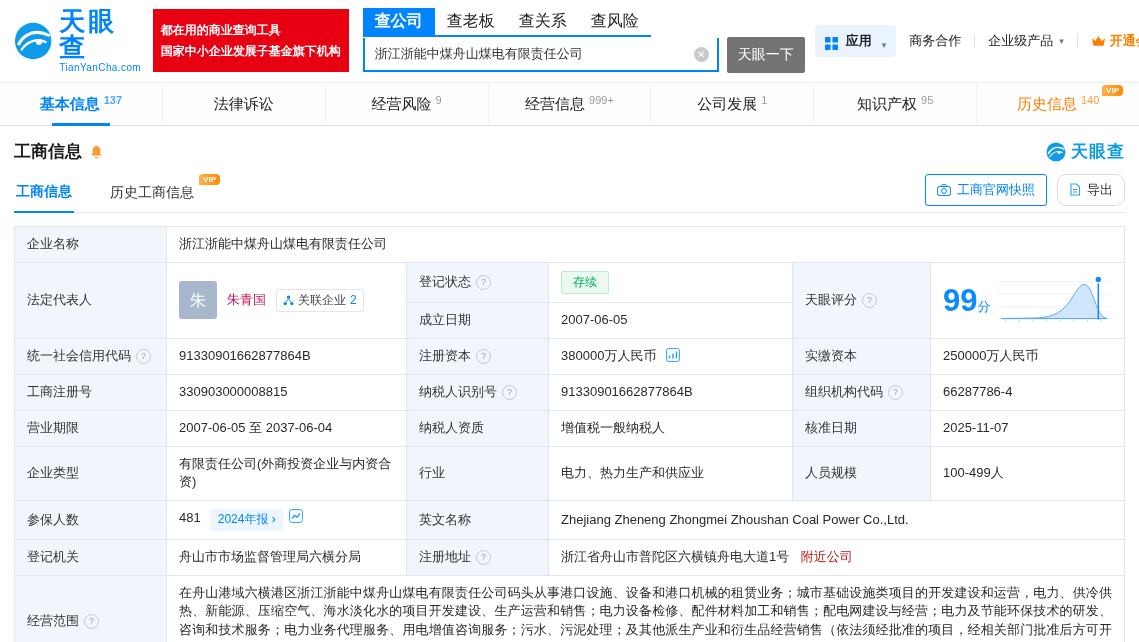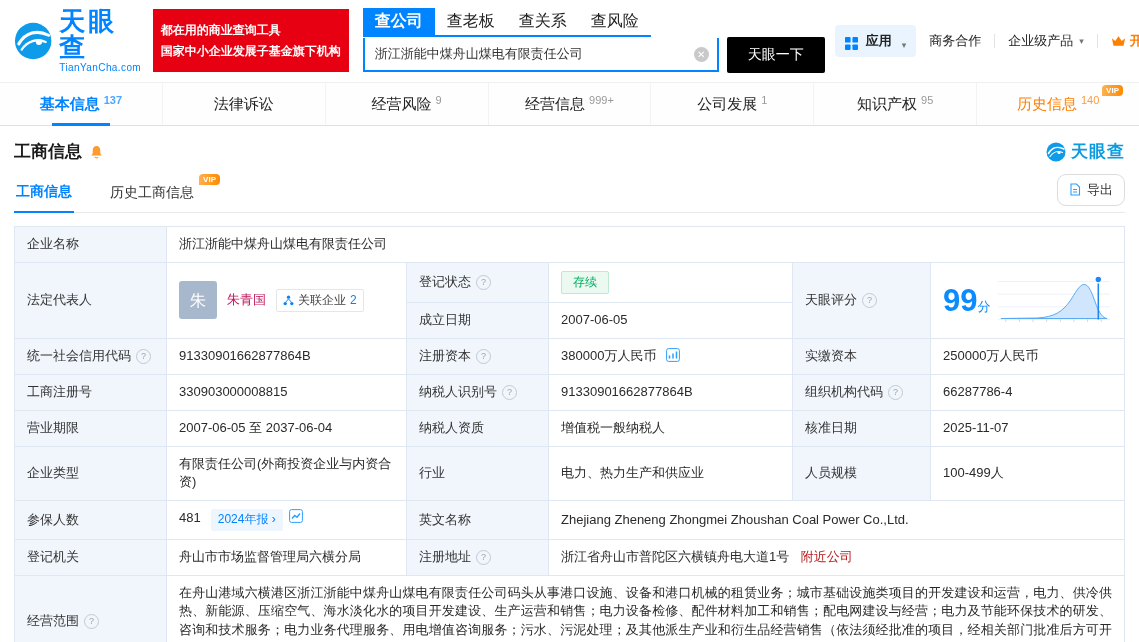--- a/index.html
+++ b/index.html
@@ -13,21 +13,21 @@
   .logo-en{font-size:10px;color:#0084ff;margin-top:3px;letter-spacing:.4px}
   .slogan{background:#e60012;color:#fff;font-size:12px;font-weight:bold;padding:11px 8px;line-height:1.7;white-space:nowrap}
   .search{margin-left:4px}
   .search-tabs{display:flex;width:fit-content;border-bottom:2px solid #0084ff}
   .search-tab{font-size:16px;padding:3px 12px;cursor:pointer;color:#222}
   .search-tab.active{background:#0084ff;color:#fff;font-weight:bold}
   .search-bar{display:flex;align-items:center}
   .input-wrap{position:relative;width:352px;height:32px;border:2px solid #0084ff;border-top:0;display:flex;align-items:center;background:#fff}
   .input-wrap input{border:0;outline:0;flex:1;height:100%;padding:0 30px 0 10px;font-size:13px;color:#333;font-family:inherit}
   .clear{position:absolute;right:8px;width:15px;height:15px;border-radius:50%;background:#c9c9c9;color:#fff;font-size:10px;line-height:15px;text-align:center;cursor:pointer}
-  .go-btn{margin-left:8px;width:98px;height:36px;background:#000000;color:#fff;border:0;font-size:14px;cursor:pointer;font-family:inherit;border-radius:2px}
+  .go-btn{margin-left:8px;width:78px;height:36px;background:#737373;color:#fff;border:0;font-size:14px;cursor:pointer;font-family:inherit;border-radius:2px}
   .top-right{margin-left:auto;display:flex;align-items:center;gap:13px;font-size:13px;white-space:nowrap}
   .apps{display:flex;align-items:flex-end;gap:8px;background:#e9f4ff;border-radius:4px;padding:7px 10px;cursor:pointer;color:#222;font-weight:bold}
   .caret{font-size:9px;color:#777;margin-left:2px}
   .tr-item{cursor:pointer;color:#222;display:flex;align-items:center;gap:4px}
   .vip-item{color:#ff7e00;font-weight:bold}
   .sep{width:1px;height:14px;background:#e3e3e3}
   
   .nav{display:flex;border-top:1px solid #f0f0f0;border-bottom:1px solid #e0e0e0;background:#fefefe;height:42px;margin-top:3px}
   .nav-tab{flex:1;display:flex;align-items:center;justify-content:center;font-size:15px;color:#222;cursor:pointer;position:relative;border-left:1px solid #f3f3f3}
   .nav-tab:first-child{border-left:0}
@@ -187,20 +187,28 @@
     </div>
   </div>
 
   <div class="subrow">
     <span class="subtab active">工商信息</span>
     <span class="subtab">
       <span>历史工商信息</span>
       <span class="sub-vip">VIP</span>
     </span>
     <div class="actions">
+      <button class="btn-snapshot">
+        <svg width="14" height="12" viewBox="0 0 14 12">
+          <rect x="0.6" y="2.6" width="12.8" height="8.8" rx="1.5" fill="none" stroke="#0084ff"></rect>
+          <circle cx="7" cy="7" r="2.4" fill="none" stroke="#0084ff"></circle>
+          <rect x="4.6" y="0.6" width="4.8" height="2" rx="0.8" fill="none" stroke="#0084ff"></rect>
+        </svg>
+        <span>工商官网快照</span>
+      </button>
       <button class="btn-export">
         <svg width="12" height="13" viewBox="0 0 12 13">
           <path d="M2 1 h5.5 L10.5 4 v8 H2 Z" fill="none" stroke="#2aa0ff" stroke-width="1.1"></path>
           <path d="M4 6.5 h4 M4 9 h4" stroke="#2aa0ff" stroke-width="1.1"></path>
         </svg>
         <span>导出</span>
       </button>
     </div>
   </div>
 

